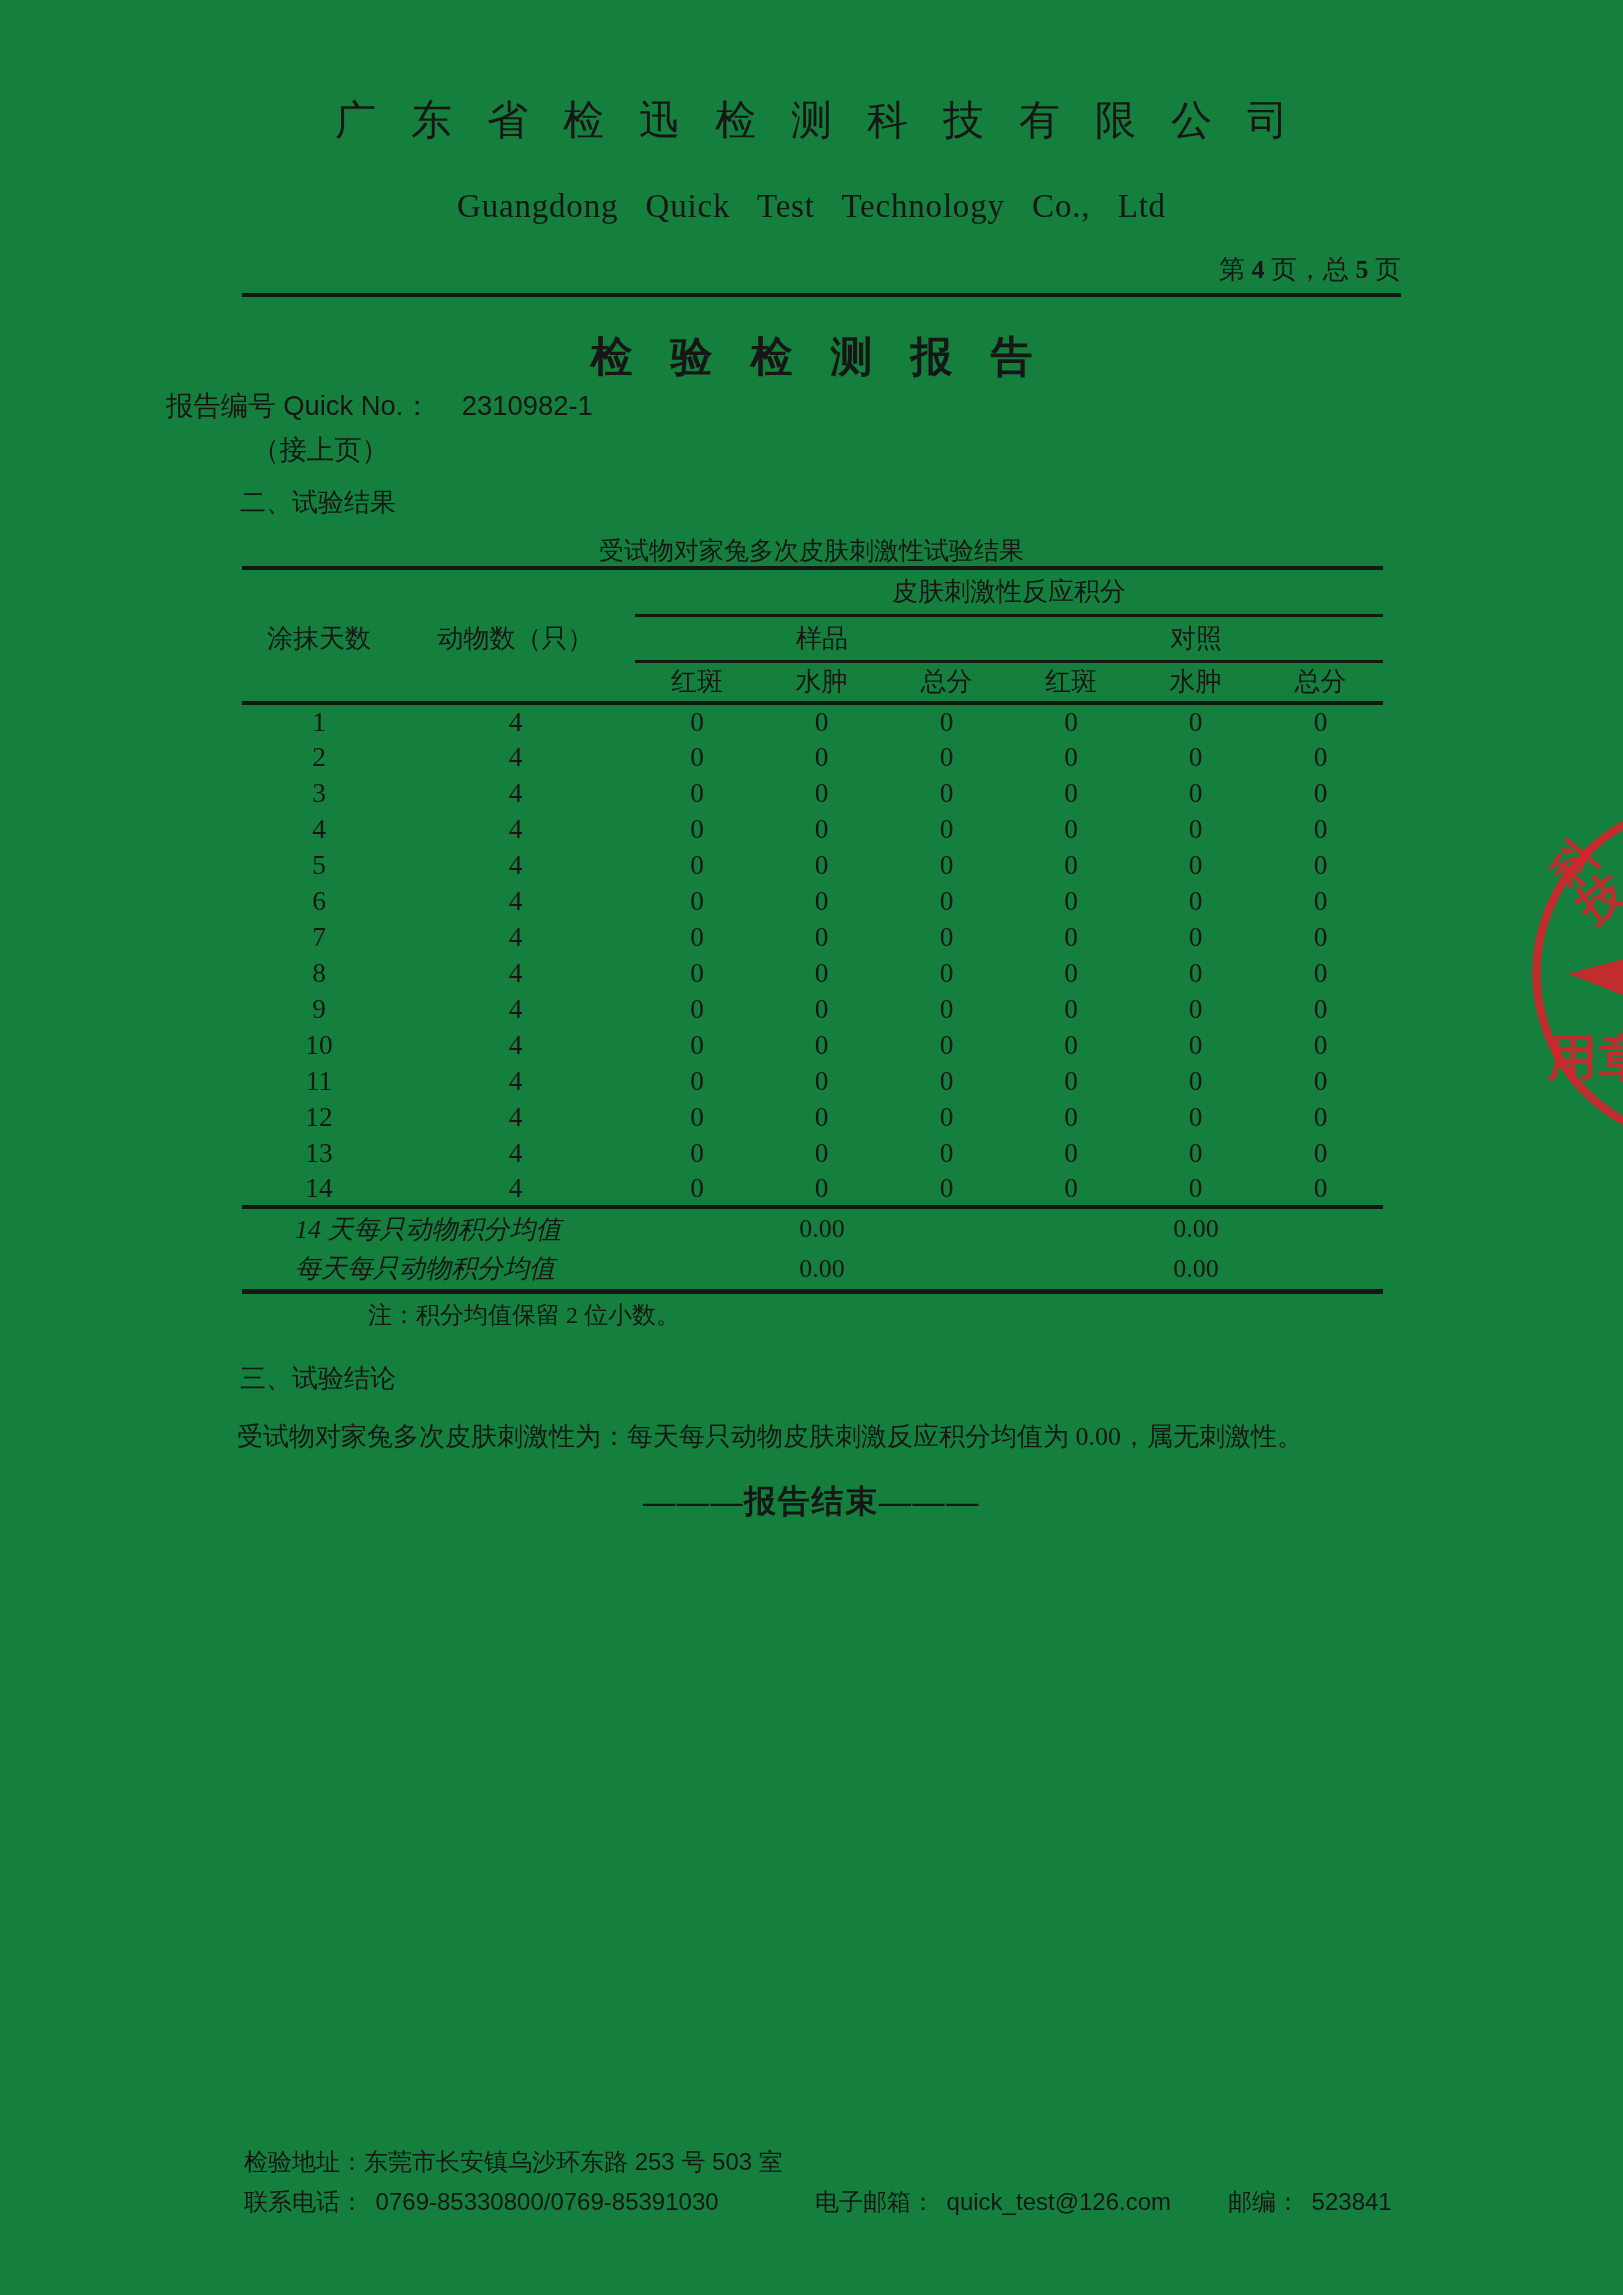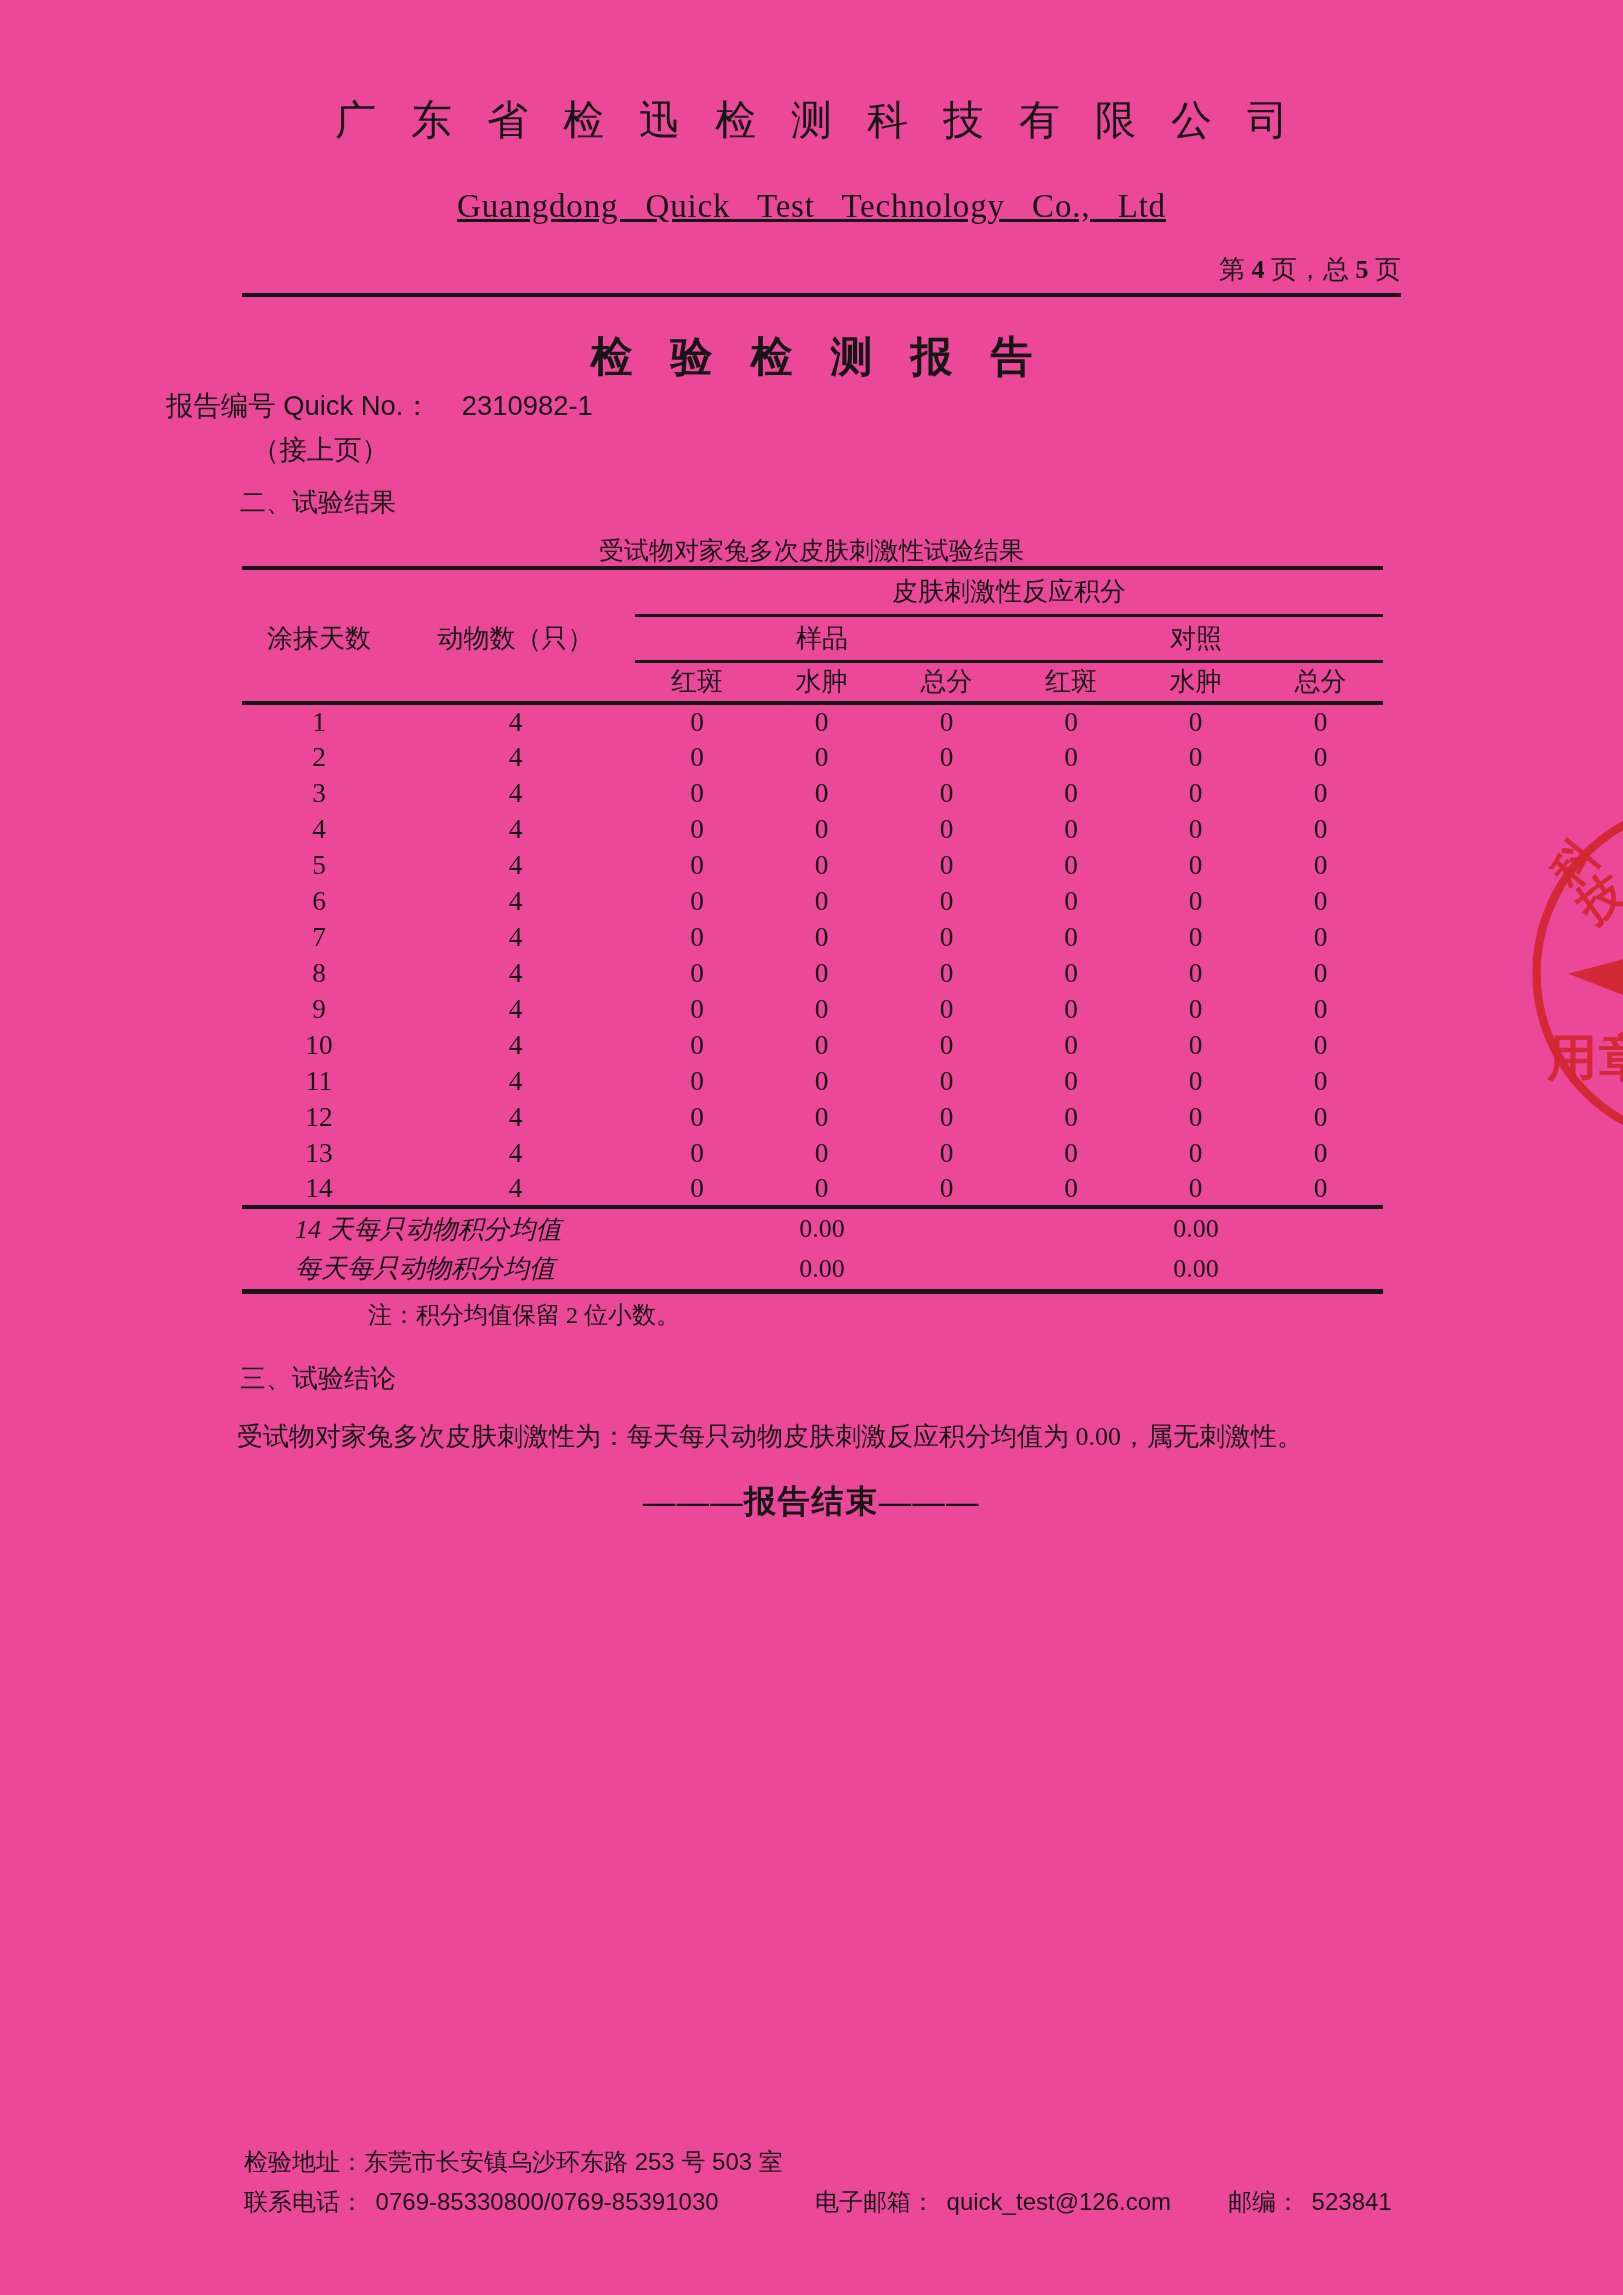--- a/index.html
+++ b/index.html
@@ -1,32 +1,32 @@
 <!DOCTYPE html>
 <html style="font-size:13.3px"><head>
 <meta charset="utf-8">
 <style>
   * { margin:0; padding:0; box-sizing:border-box; }
   html,body { background:#ffffff; }
   body { font-family:"Liberation Serif","DejaVu Serif",serif; color:#161616; }
   .page {
     position:relative; width:1623px; height:2295px;
-    background:#ec4899; overflow:hidden;
+    background:#15803d; overflow:hidden;
   }
   .abs { position:absolute; }
   .sans { font-family:"Liberation Sans","DejaVu Sans",sans-serif; }
 
   
   .company-cn {
     top:93px; left:0; width:100%; text-align:center;
     font-size:41px; letter-spacing:35px; text-indent:35px; white-space:nowrap;
   }
   .company-en {
     top:188px; left:0; width:100%; text-align:center;
-    font-size:33px; word-spacing:18.3px; letter-spacing:0.8px;text-decoration:underline;
+    font-size:33px; word-spacing:18.3px; letter-spacing:0.8px;
   }
   .pagination { top:252px; right:222px; font-size:26px; }
   .pagination b { font-weight:bold; }
   .header-rule { top:293px; left:242px; width:1159px; height:4.2px; background:#161616; }
 
   .report-title {
     top:329px; left:0; width:100%; text-align:center;
     font-size:42px; font-weight:bold; letter-spacing:38px; text-indent:38px; white-space:nowrap;
   }
   .report-no { top:388px; left:166px; font-size:27.4px; }

